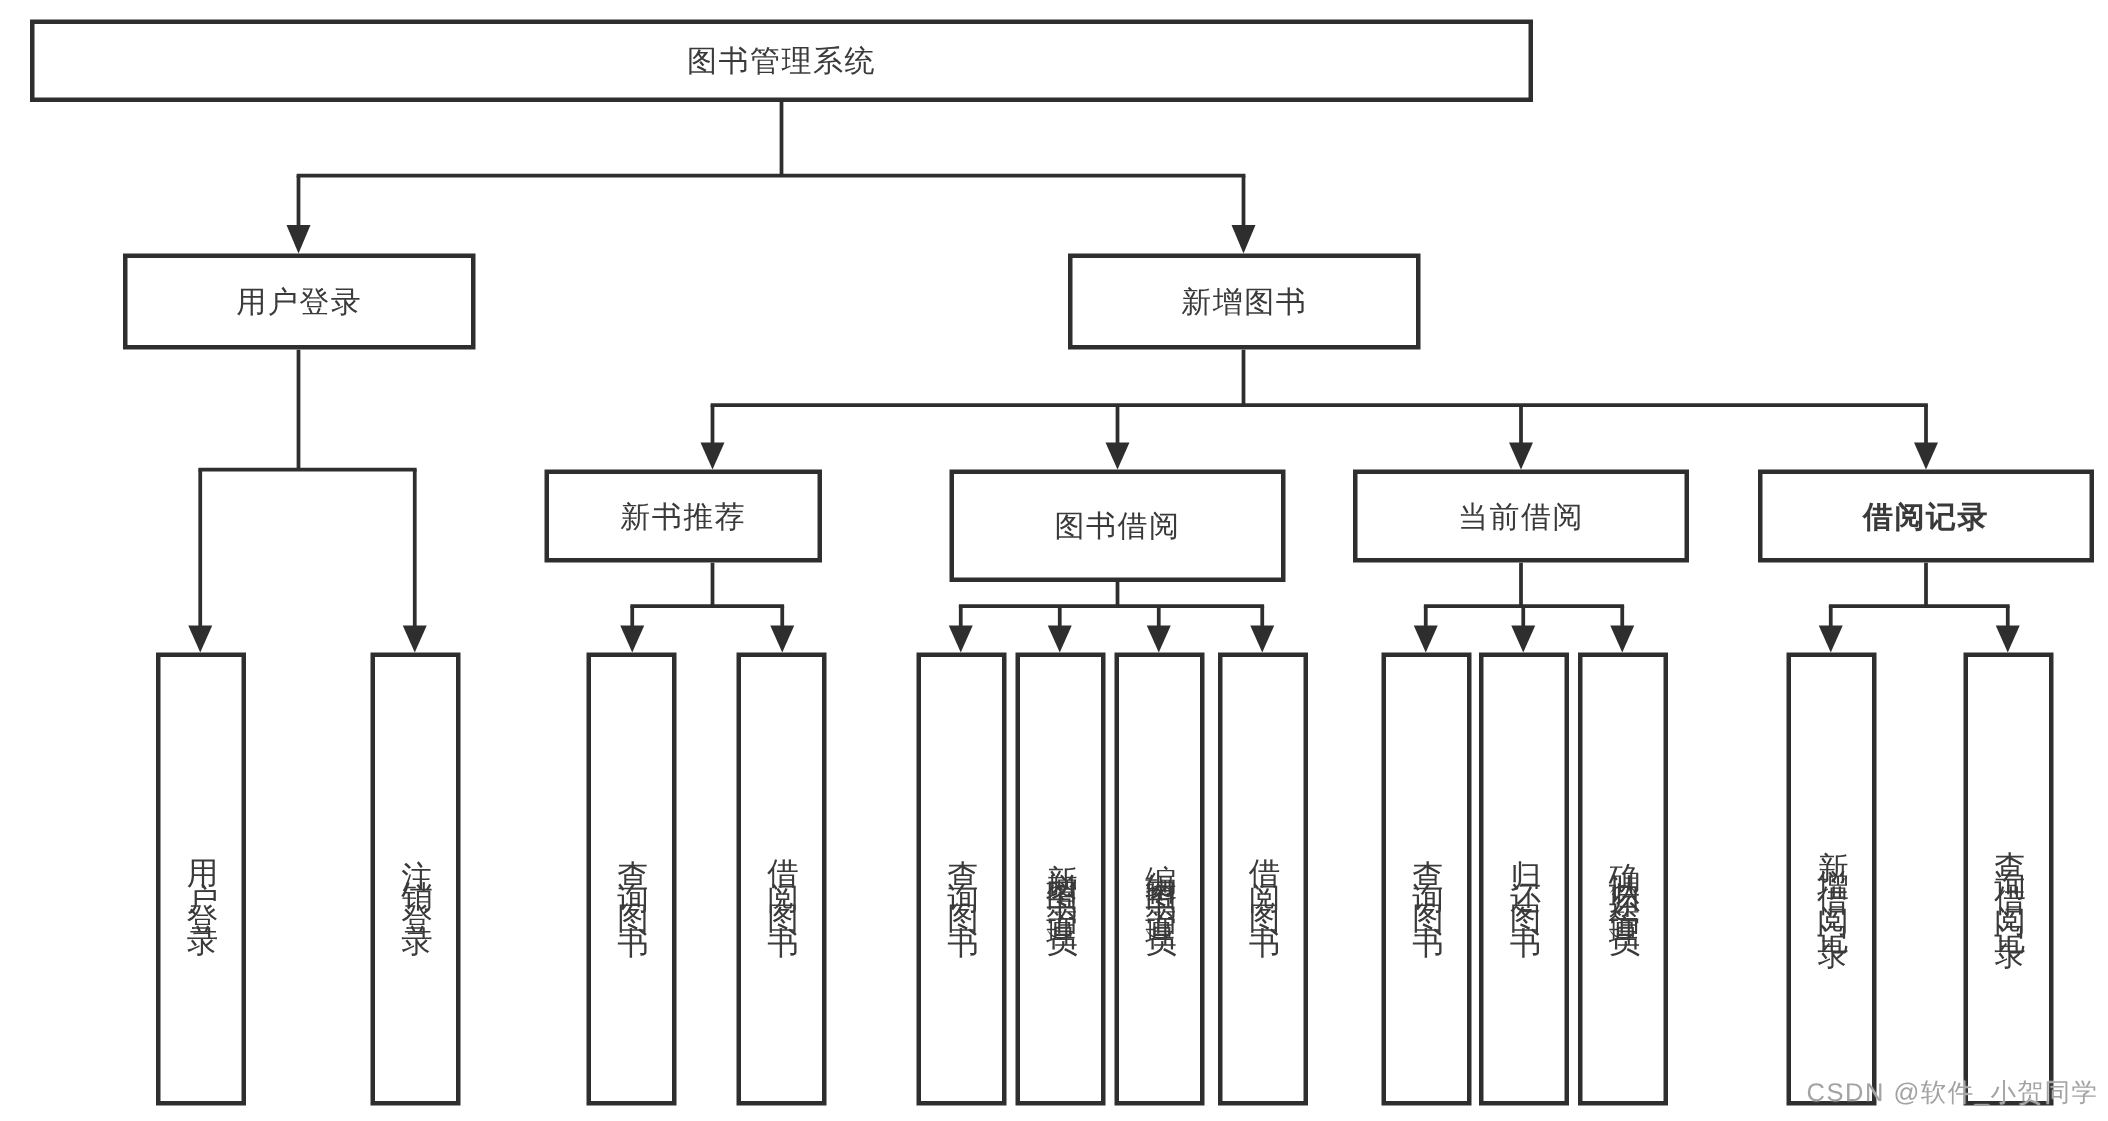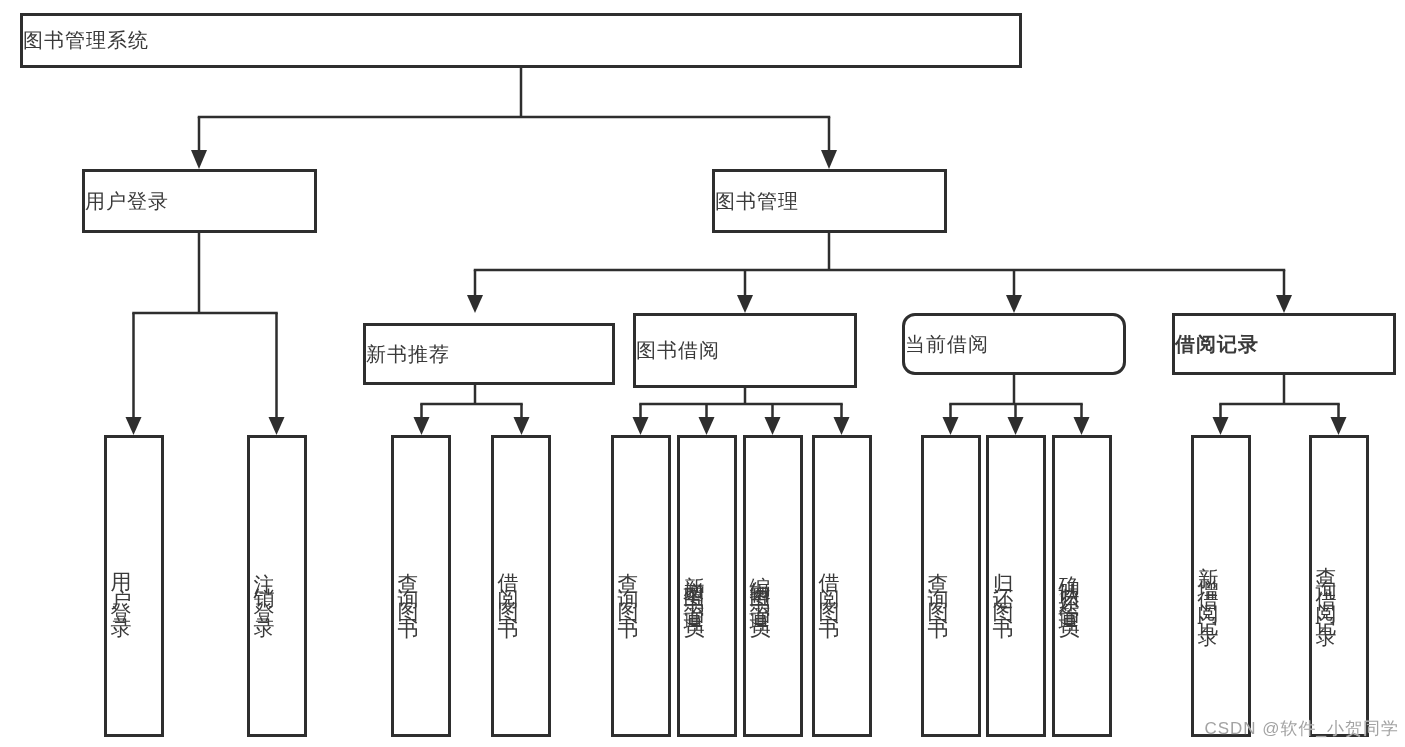--- a/index.html
+++ b/index.html
@@ -18,21 +18,21 @@
     position:absolute;left:0;top:0;width:1405px;height:747px;
     z-index:1;
   }
   .box{
     position:absolute;
     box-sizing:border-box;
     border:3px solid var(--line);
     background:#ffffff;
     display:flex;
     align-items:center;
-    justify-content:flex-start;
+    justify-content:center;
     color:var(--text);
     z-index:2;
   }
   .hlabel{font-size:20px;letter-spacing:1px;}
   .vbox span{
     writing-mode:vertical-rl;
     text-orientation:mixed;
     font-size:21px;
     color:var(--text);
     white-space:nowrap;
@@ -112,30 +112,30 @@
 </svg>
 
 <div class="box hlabel" style="left:20px;top:13px;width:1002px;height:55px;">
   <span>图书管理系统</span>
 </div>
 
 <div class="box hlabel" style="left:82px;top:169px;width:235px;height:64px;">
   <span>用户登录</span>
 </div>
 <div class="box hlabel" style="left:712px;top:169px;width:235px;height:64px;">
-  <span>图书管理</span>
+  <span>新增图书</span>
 </div>
 
-<div class="box hlabel" style="left:363px;top:313px;width:252px;height:62px;margin-top:10px;">
+<div class="box hlabel" style="left:363px;top:313px;width:185px;height:62px;">
   <span>新书推荐</span>
 </div>
 <div class="box hlabel" style="left:633px;top:313px;width:224px;height:75px;">
   <span>图书借阅</span>
 </div>
-<div class="box hlabel" style="left:902px;top:313px;width:224px;height:62px;border-radius:13px;">
+<div class="box hlabel" style="left:902px;top:313px;width:224px;height:62px;">
   <span>当前借阅</span>
 </div>
 <div class="box hlabel" style="left:1172px;top:313px;width:224px;height:62px;font-weight:bold;">
   <span>借阅记录</span>
 </div>
 
 <div class="box vbox ls4" style="left:104px;top:435px;width:60px;height:302px;">
   <span>用户登录</span>
 </div>
 <div class="box vbox ls4" style="left:247px;top:435px;width:60px;height:302px;">

